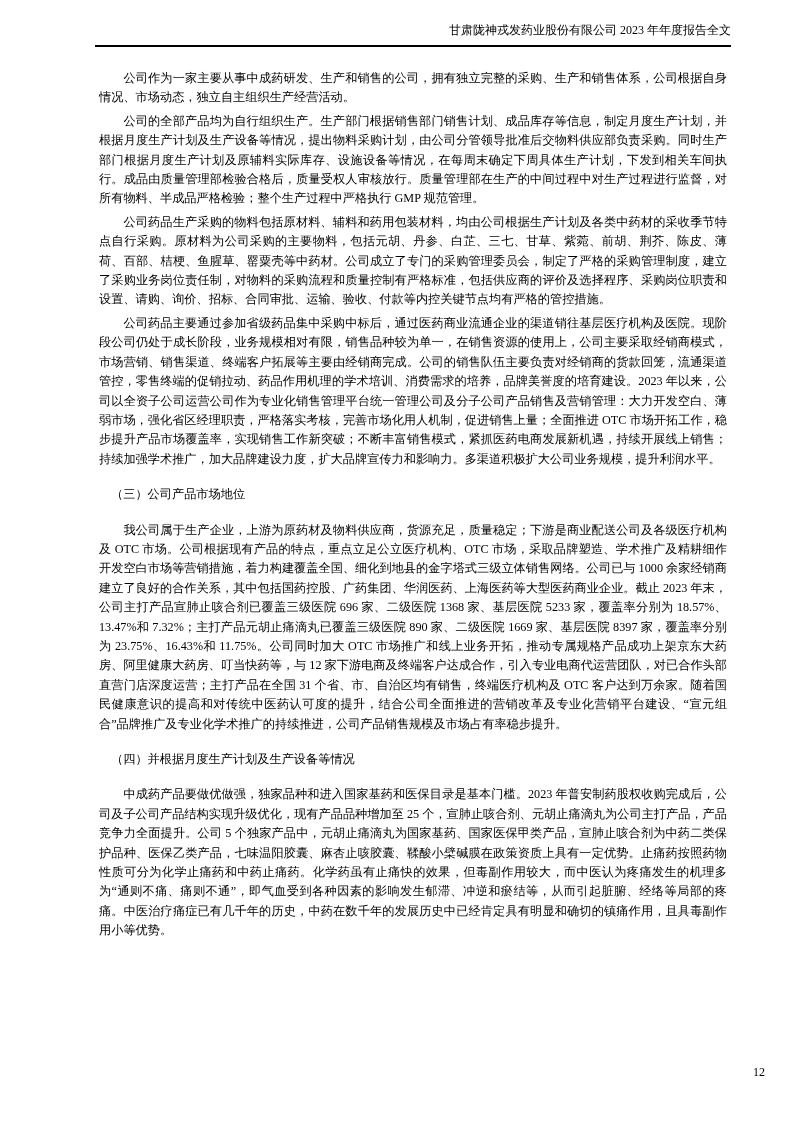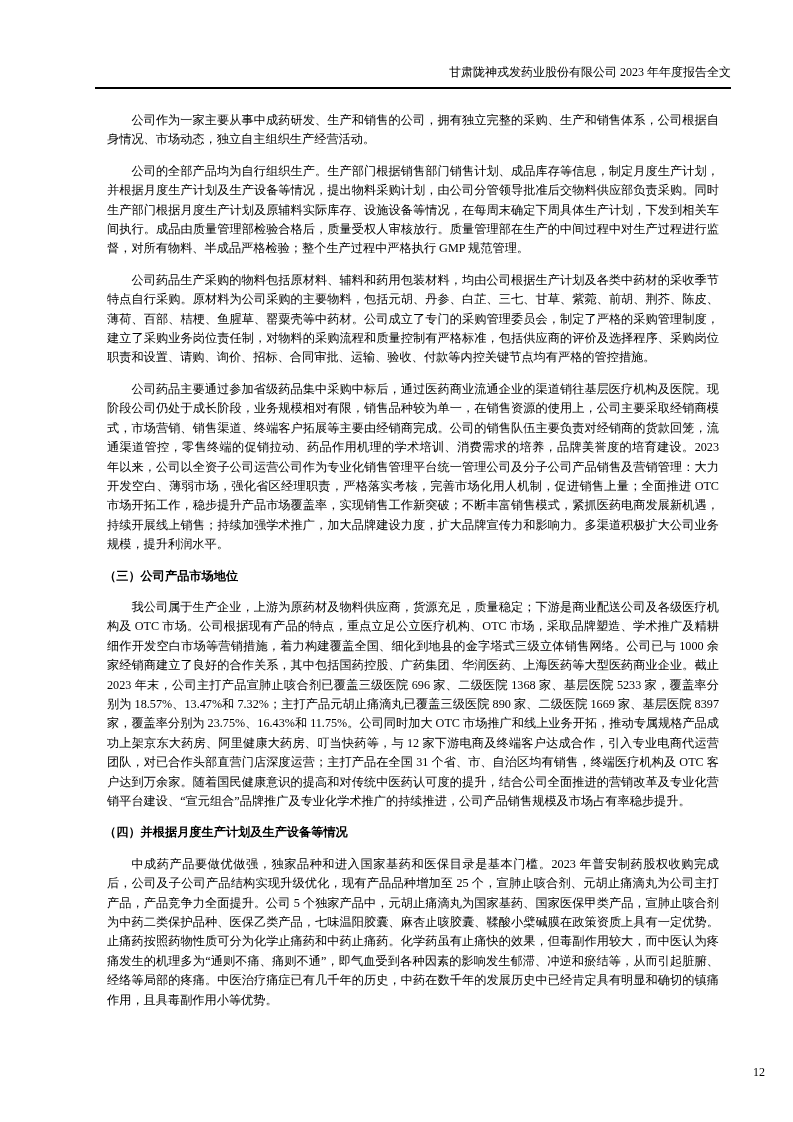--- a/index.html
+++ b/index.html
@@ -11,45 +11,45 @@
     width: 793px;
     height: 1122px;
     font-family: "Liberation Serif", "DejaVu Serif", serif;
     color: #000000;
   }
   .page {
     position: relative;
     box-sizing: border-box;
     width: 793px;
     height: 1122px;
-    padding: 64px 62px 0 95px;
+    padding: 22px 62px 0 95px;
     background: #ffffff;
     overflow: hidden;
   }
   .doc-header {
     text-align: right;
     font-size: 12px;
     line-height: 16px;
     padding-bottom: 7px;
     border-bottom: 2.5px solid #000000;
     margin-bottom: 22px;
   }
   .content {
     font-size: 12.2px;
     line-height: 19.4px;
     text-align: justify;
     text-justify: inter-ideograph;
   }
   .para {
-    margin: 12px;
+    margin: 4px;
     text-indent: 2em;
   }
   .heading {
-    margin: 9px;
-    font-weight: bold;
+    margin: 16px;
+    font-weight: normal;
     text-indent: 0;
   }
   .page-number {
     position: absolute;
     right: 28px;
     bottom: 42px;
     font-size: 12px;
   }
 </style>
 </head>

